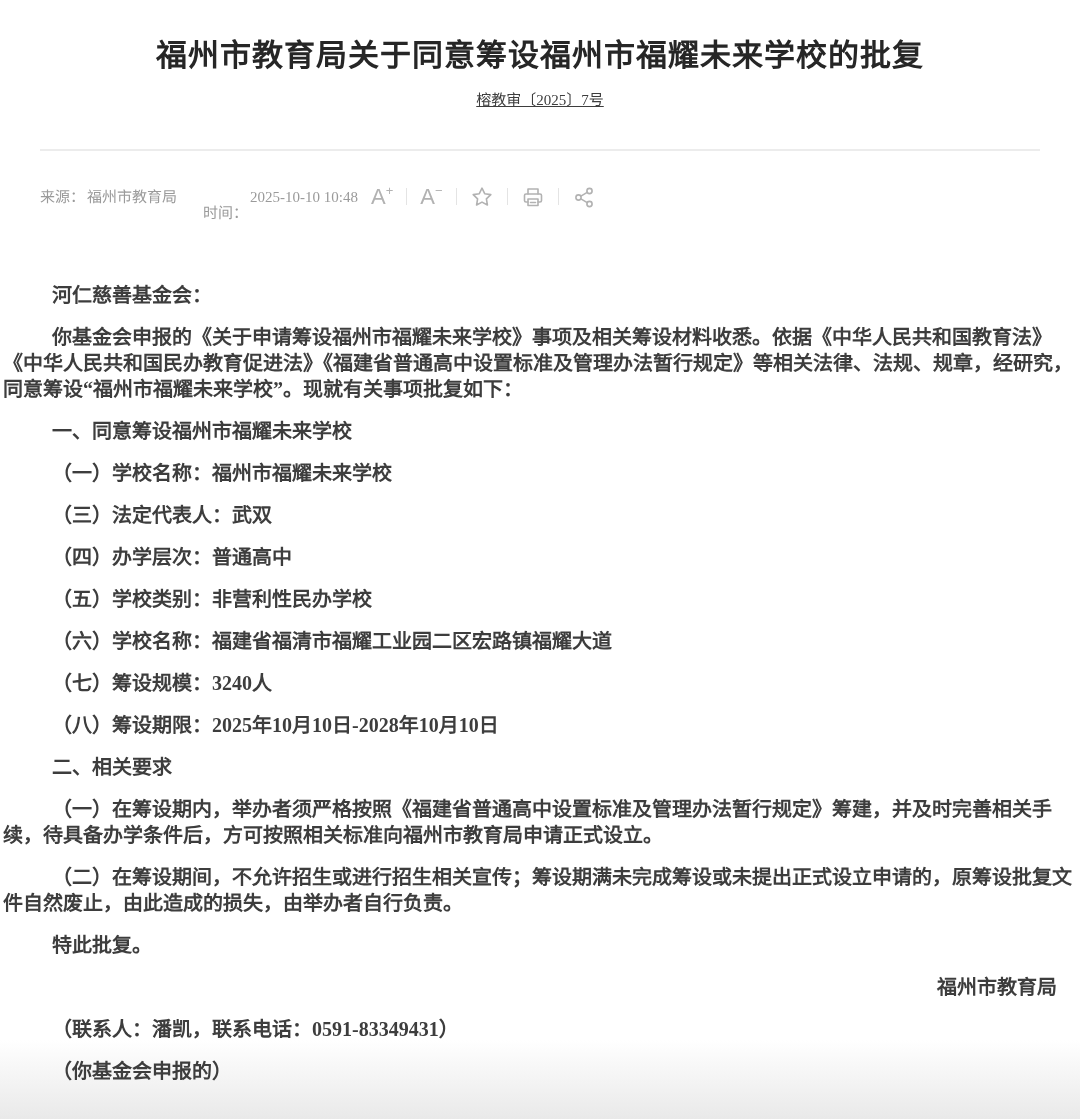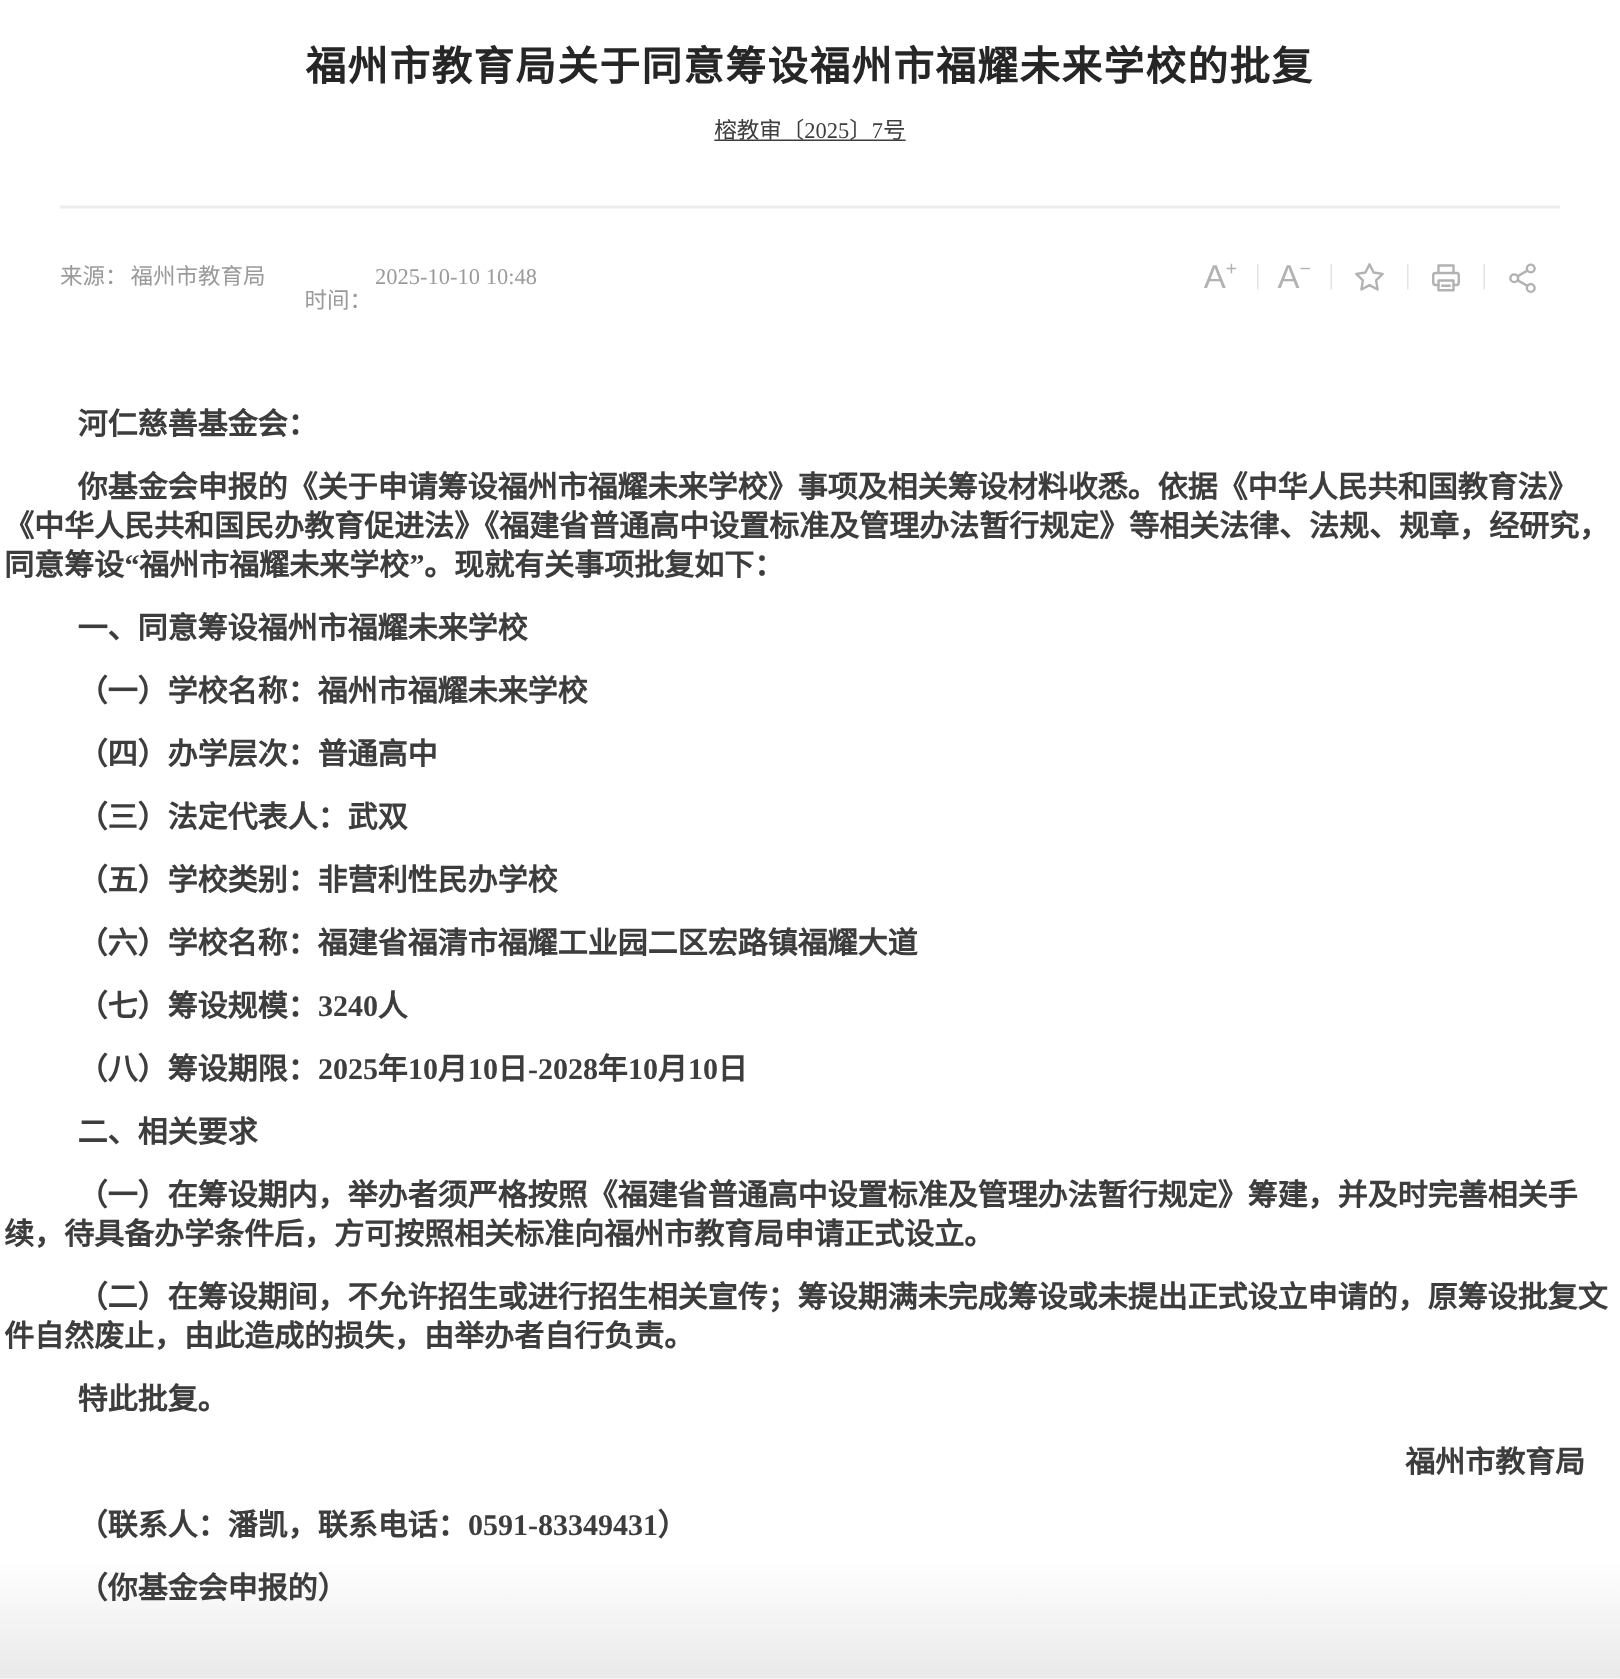--- a/index.html
+++ b/index.html
@@ -15,22 +15,22 @@
   .page {
     width: 1080px;
     height: 1119px;
     background: linear-gradient(180deg, #ffffff 0px, #ffffff 1040px, #e9e9e9 1119px);
     position: relative;
   }
 
   
   .doc-header { padding-top: 26px; text-align: center; }
   .doc-title {
-    margin: 0;
-    font-size: 27px;
+    margin: 12px;
+    font-size: 31px;
     line-height: 36px;
     font-weight: bold;
     color: #262626;
     letter-spacing: 1px;
   }
   .doc-number {
     margin-top: 18px;
     font-size: 15px;
     line-height: 16px;
     color: #3d3d3d;
@@ -44,21 +44,21 @@
     border-top: 2px solid #ececec;
     margin: 41px 40px 0 40px;
   }
 
   
   .meta-row {
     margin: 0 40px;
     padding-top: 16px;
     display: flex;
     align-items: center;
-    justify-content: space-between;
+    justify-content: flex-start;
     color: #9a9a9a;
     font-size: 15px;
     line-height: 26px;
   }
   .meta-left { display: flex; align-items: center; }
   .meta-time-label { margin-left: 26px; margin-top: 33px; }
   .meta-value { margin-left: 2px; }
 
   .toolbar { display: flex; align-items: center; color: #b2b2b2; }
   .toolbar .tool-btn {
@@ -152,22 +152,22 @@
       </button>
     </div>
   </div>
 
   <div class="article">
     <p>河仁慈善基金会：</p>
     <p>你基金会申报的《关于申请筹设福州市福耀未来学校》事项及相关筹设材料收悉。依据《中华人民共和国教育法》《中华人民共和国民办教育促进法》《福建省普通高中设置标准及管理办法暂行规定》等相关法律、法规、规章，经研究，同意筹设“福州市福耀未来学校”。现就有关事项批复如下：</p>
 
     <p>一、同意筹设福州市福耀未来学校</p>
     <p>（一）学校名称：福州市福耀未来学校</p>
+    <p>（三）法定代表人：武双</p>
     <p>（四）办学层次：普通高中</p>
-    <p>（三）法定代表人：武双</p>
     <p>（五）学校类别：非营利性民办学校</p>
     <p>（六）学校名称：福建省福清市福耀工业园二区宏路镇福耀大道</p>
     <p>（七）筹设规模：3240人</p>
     <p>（八）筹设期限：2025年10月10日-2028年10月10日</p>
 
     <p>二、相关要求</p>
     <p>（一）在筹设期内，举办者须严格按照《福建省普通高中设置标准及管理办法暂行规定》筹建，并及时完善相关手续，待具备办学条件后，方可按照相关标准向福州市教育局申请正式设立。</p>
     <p>（二）在筹设期间，不允许招生或进行招生相关宣传；筹设期满未完成筹设或未提出正式设立申请的，原筹设批复文件自然废止，由此造成的损失，由举办者自行负责。</p>
 
     <p>特此批复。</p>

